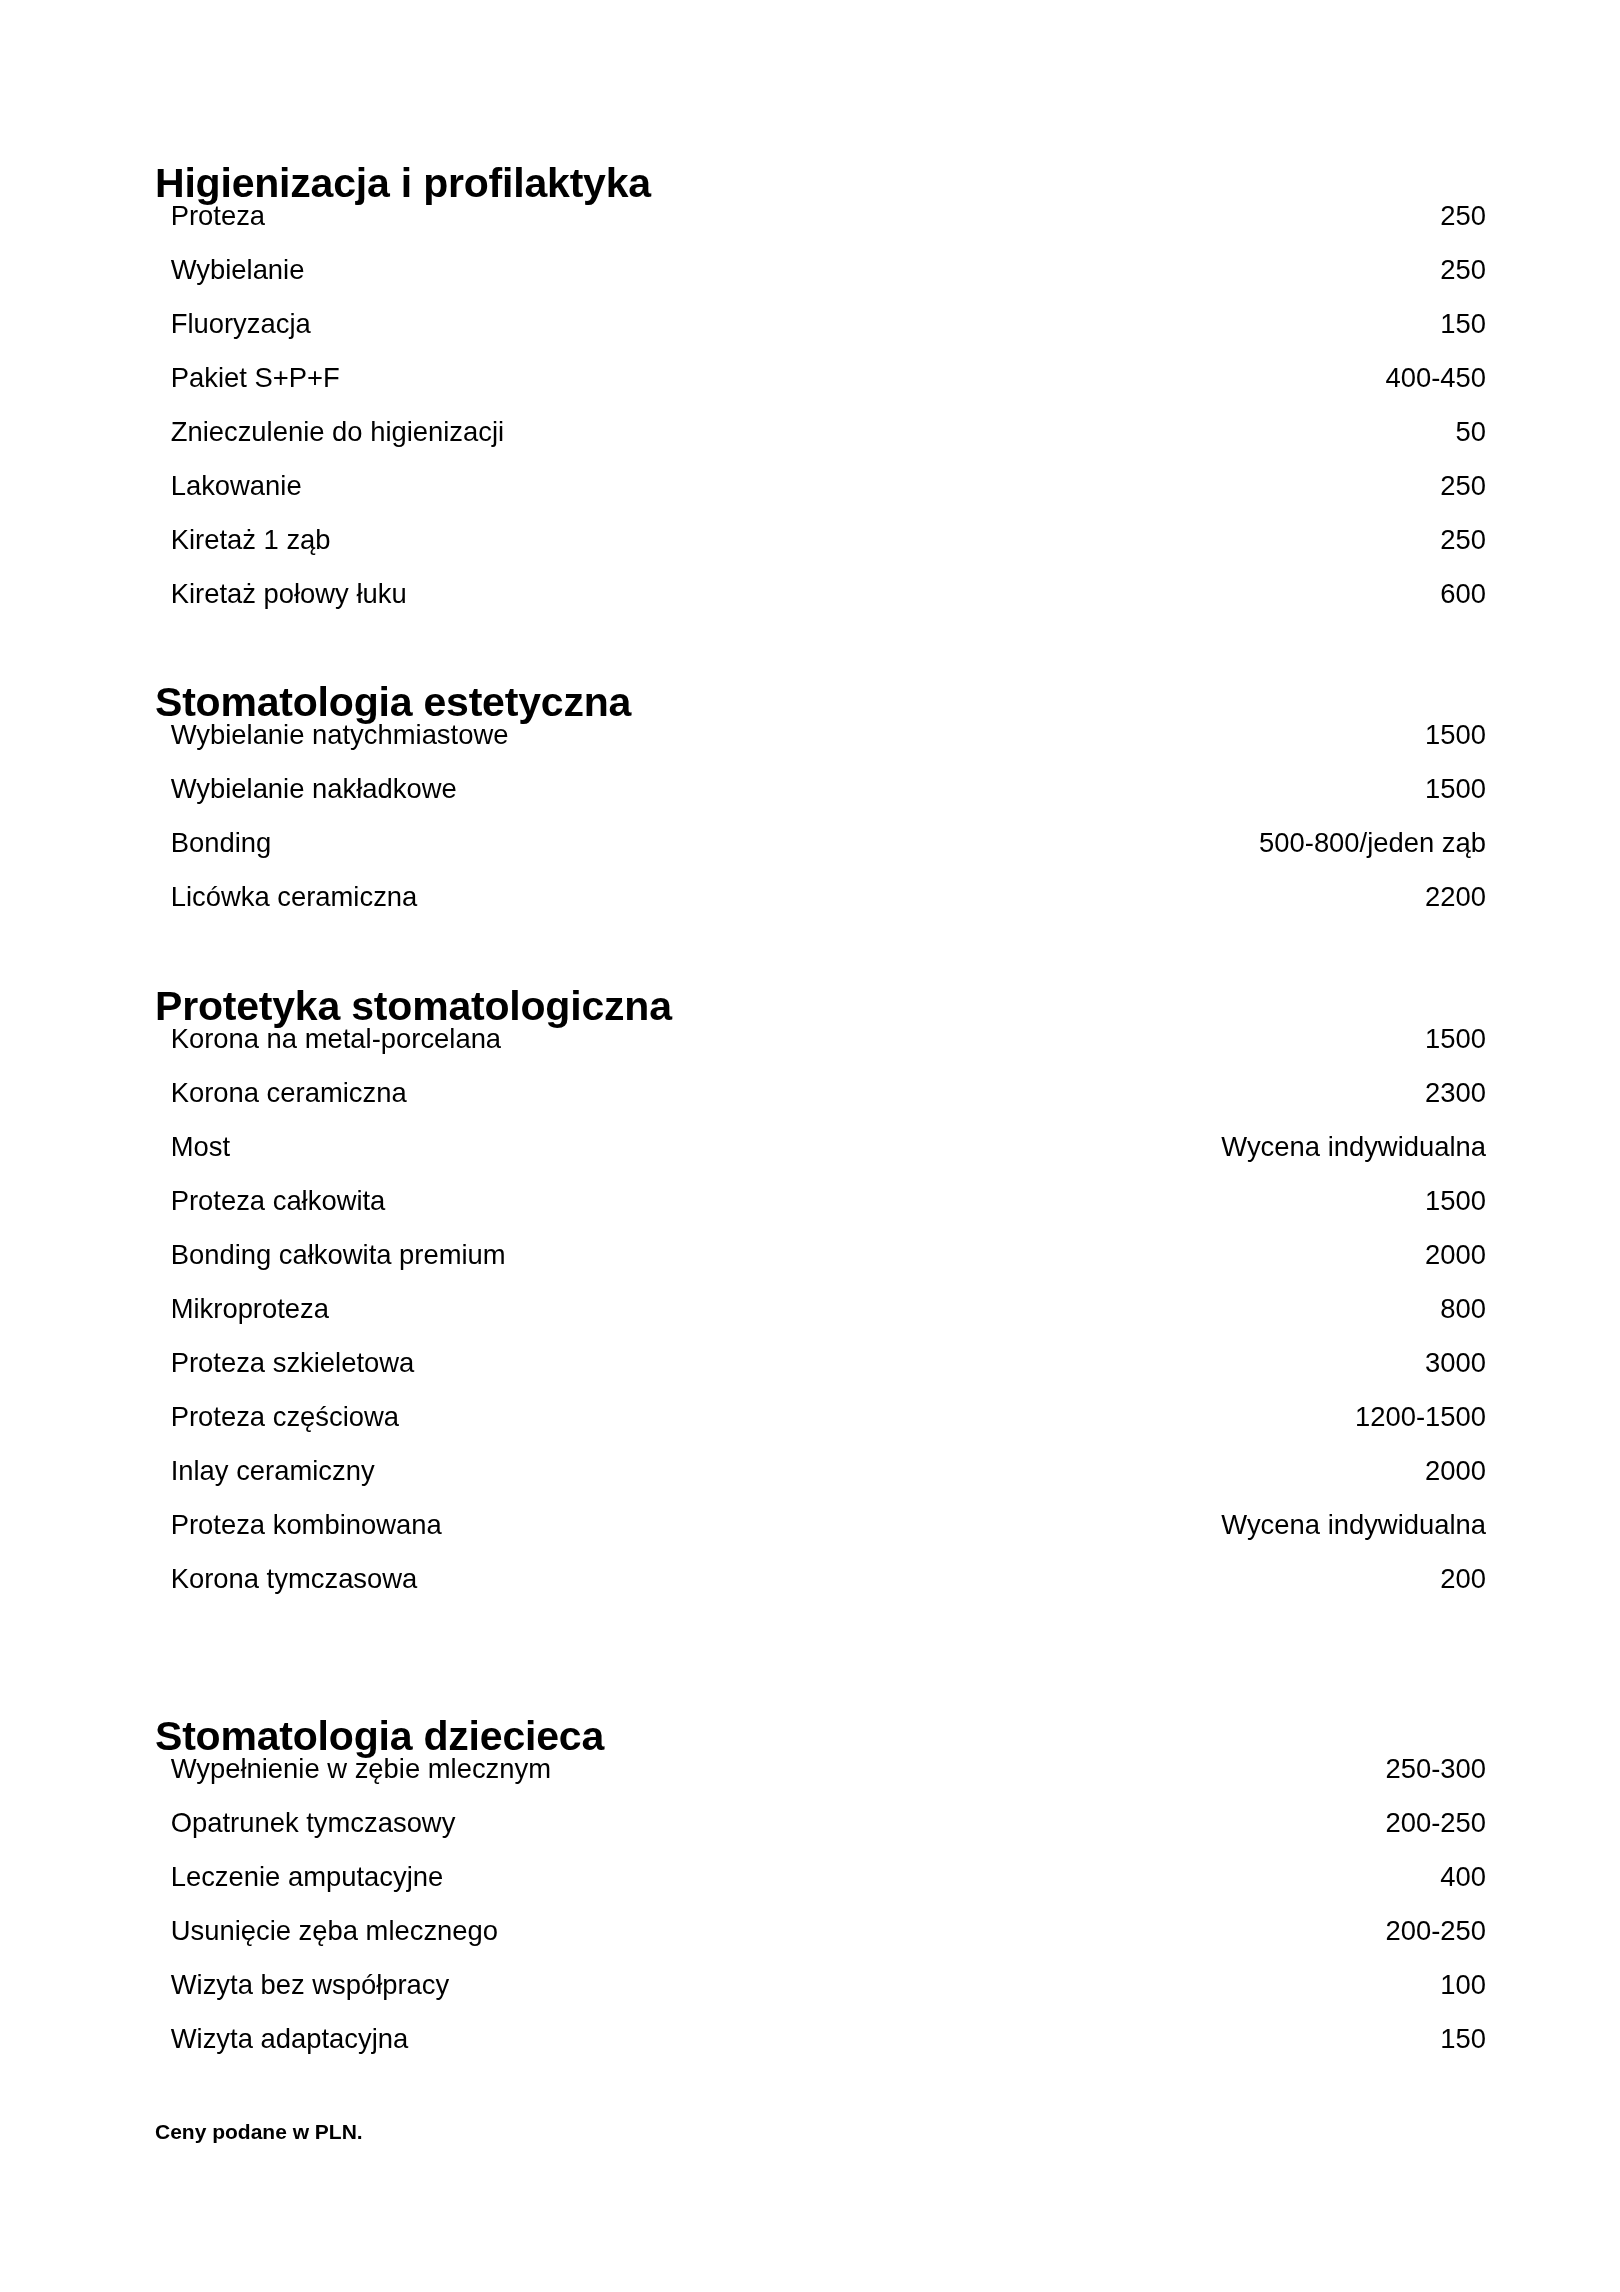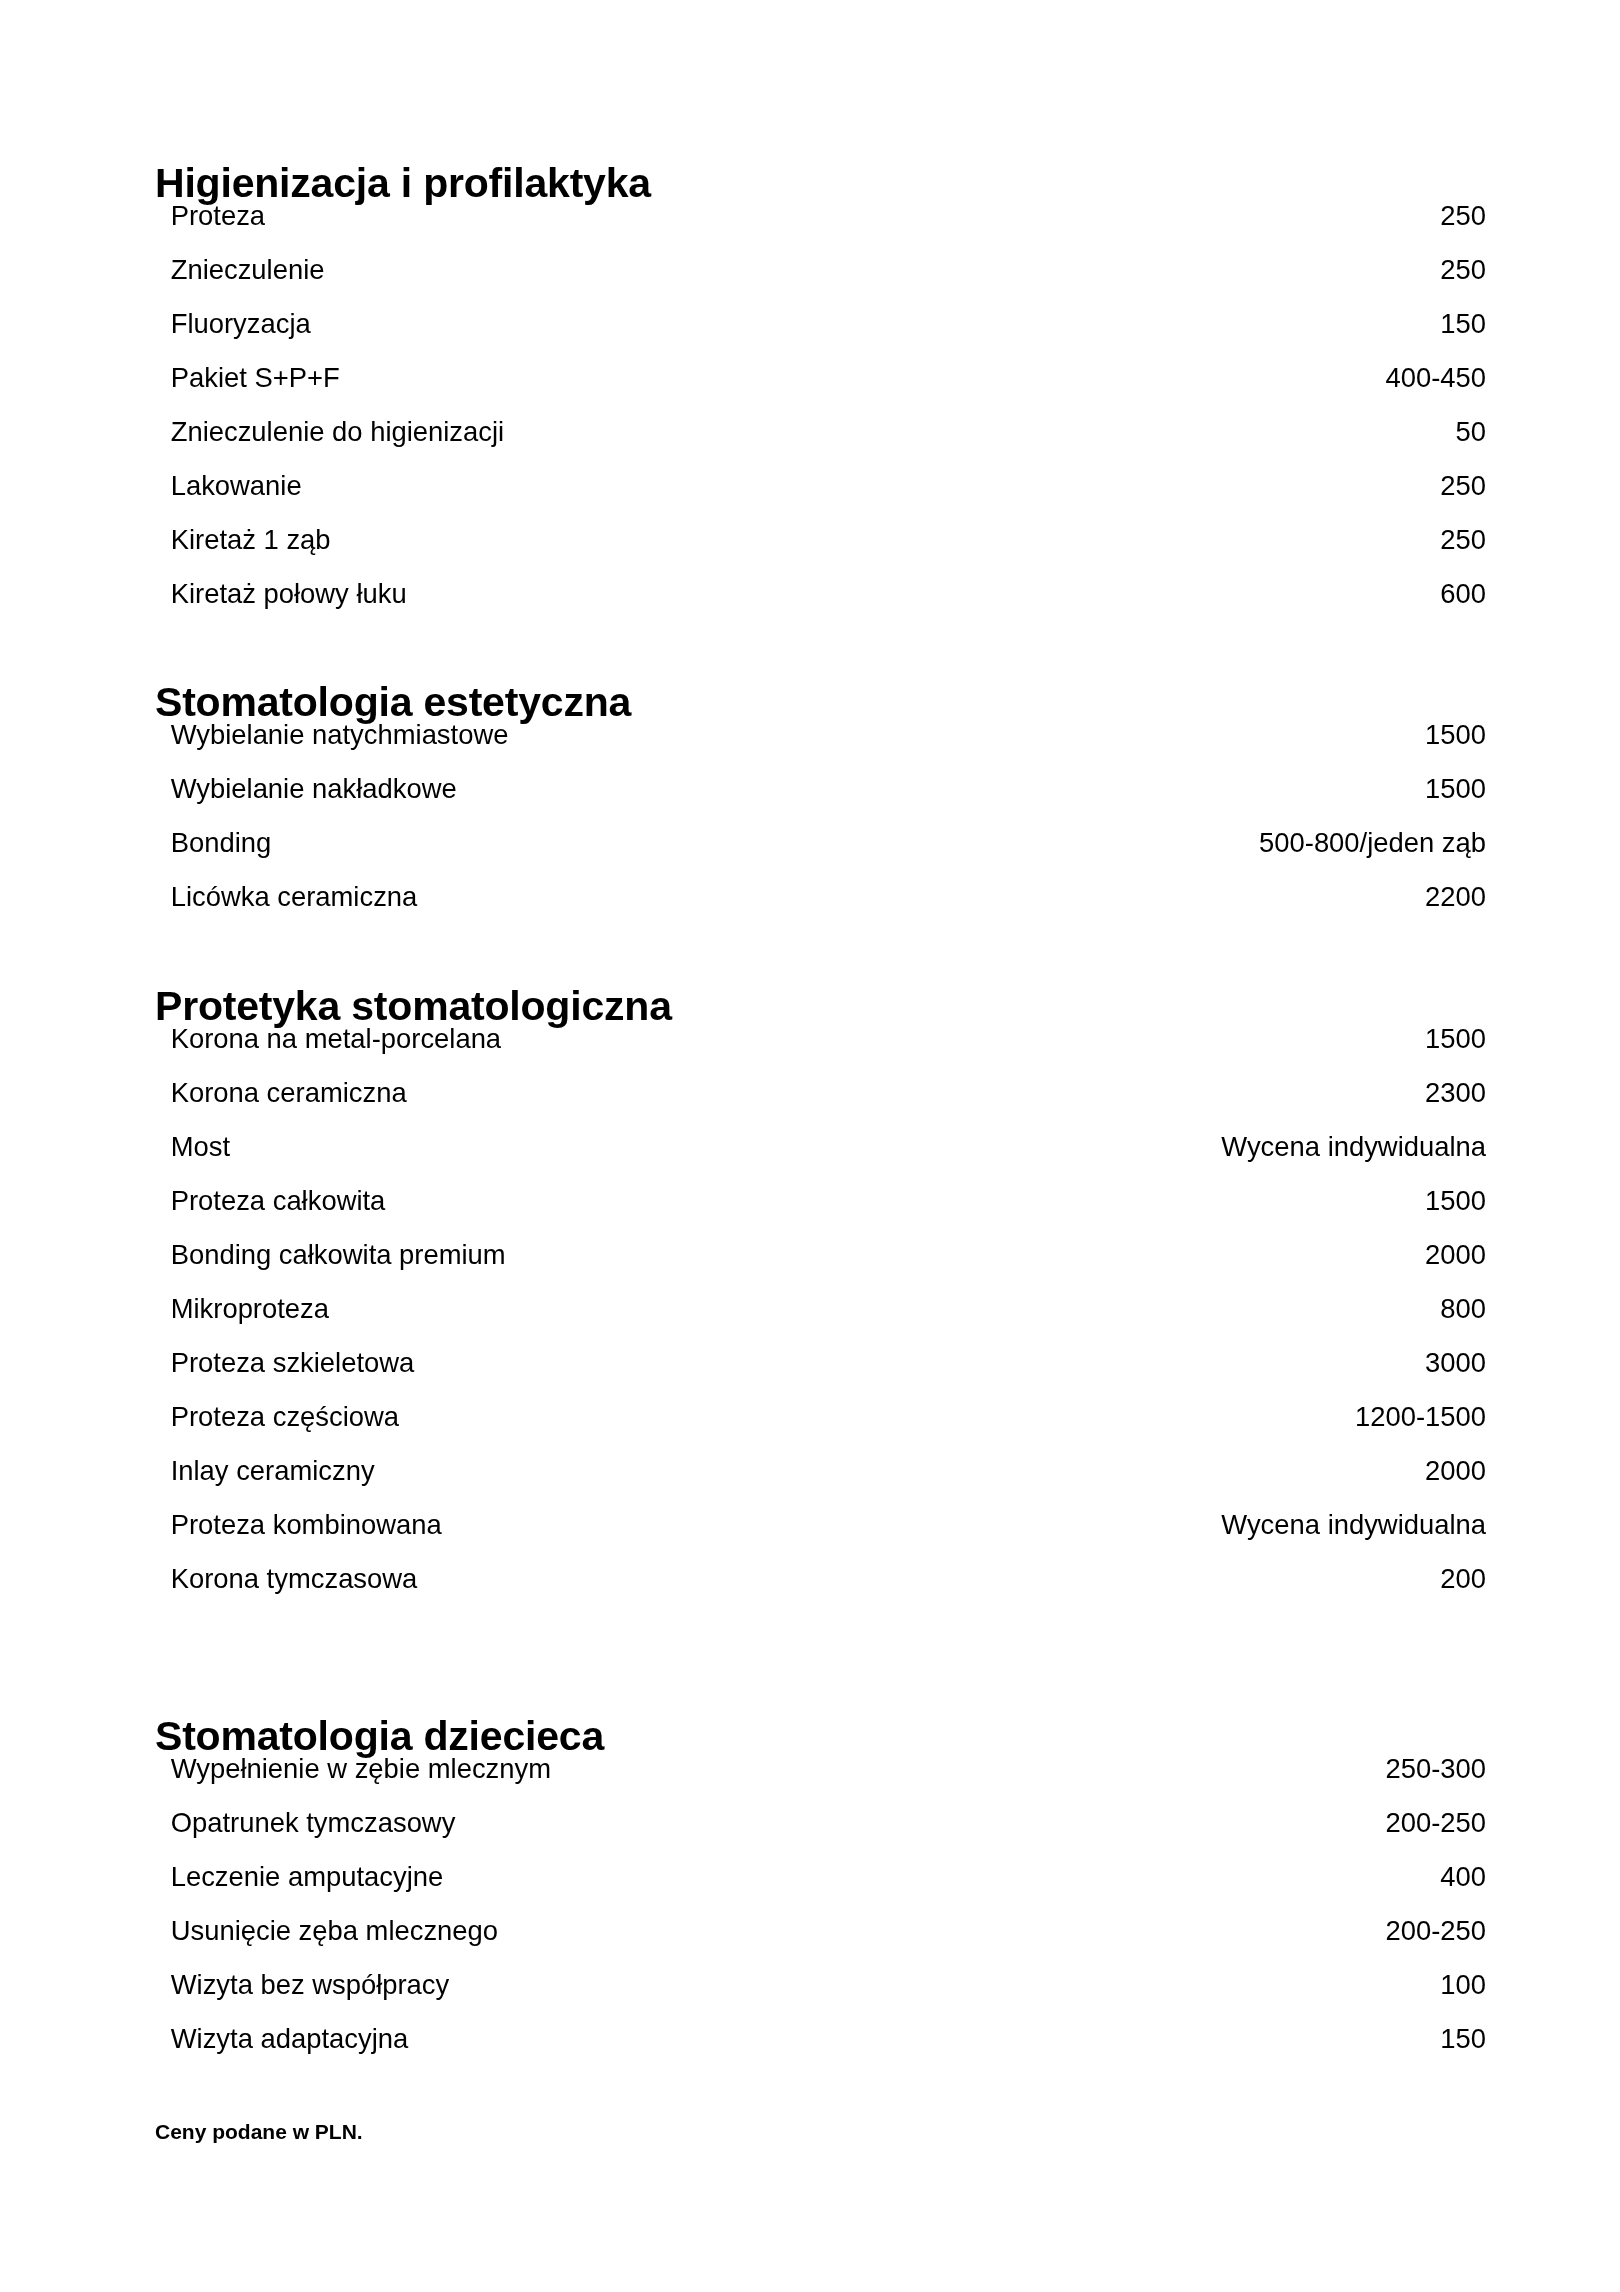--- a/index.html
+++ b/index.html
@@ -78,21 +78,21 @@
 <div class="page">
 
   <section class="section" id="sec-0">
     <h2 class="section-title">Higienizacja i profilaktyka</h2>
     <ul class="rows">
       <li class="row">
           <span class="name">Proteza</span>
           <span class="price">250</span>
         </li>
       <li class="row">
-          <span class="name">Znieczulenie</span>
+          <span class="name">Wybielanie</span>
           <span class="price">250</span>
         </li>
       <li class="row">
           <span class="name">Fluoryzacja</span>
           <span class="price">150</span>
         </li>
       <li class="row">
           <span class="name">Pakiet S+P+F</span>
           <span class="price">400-450</span>
         </li>

